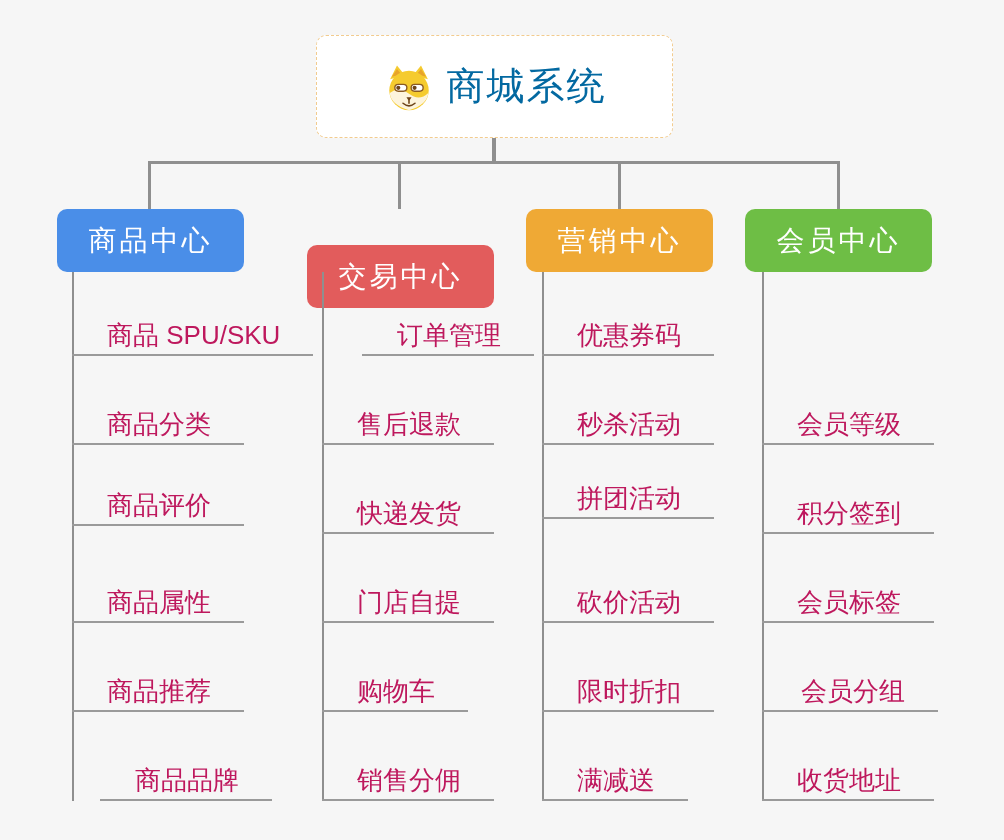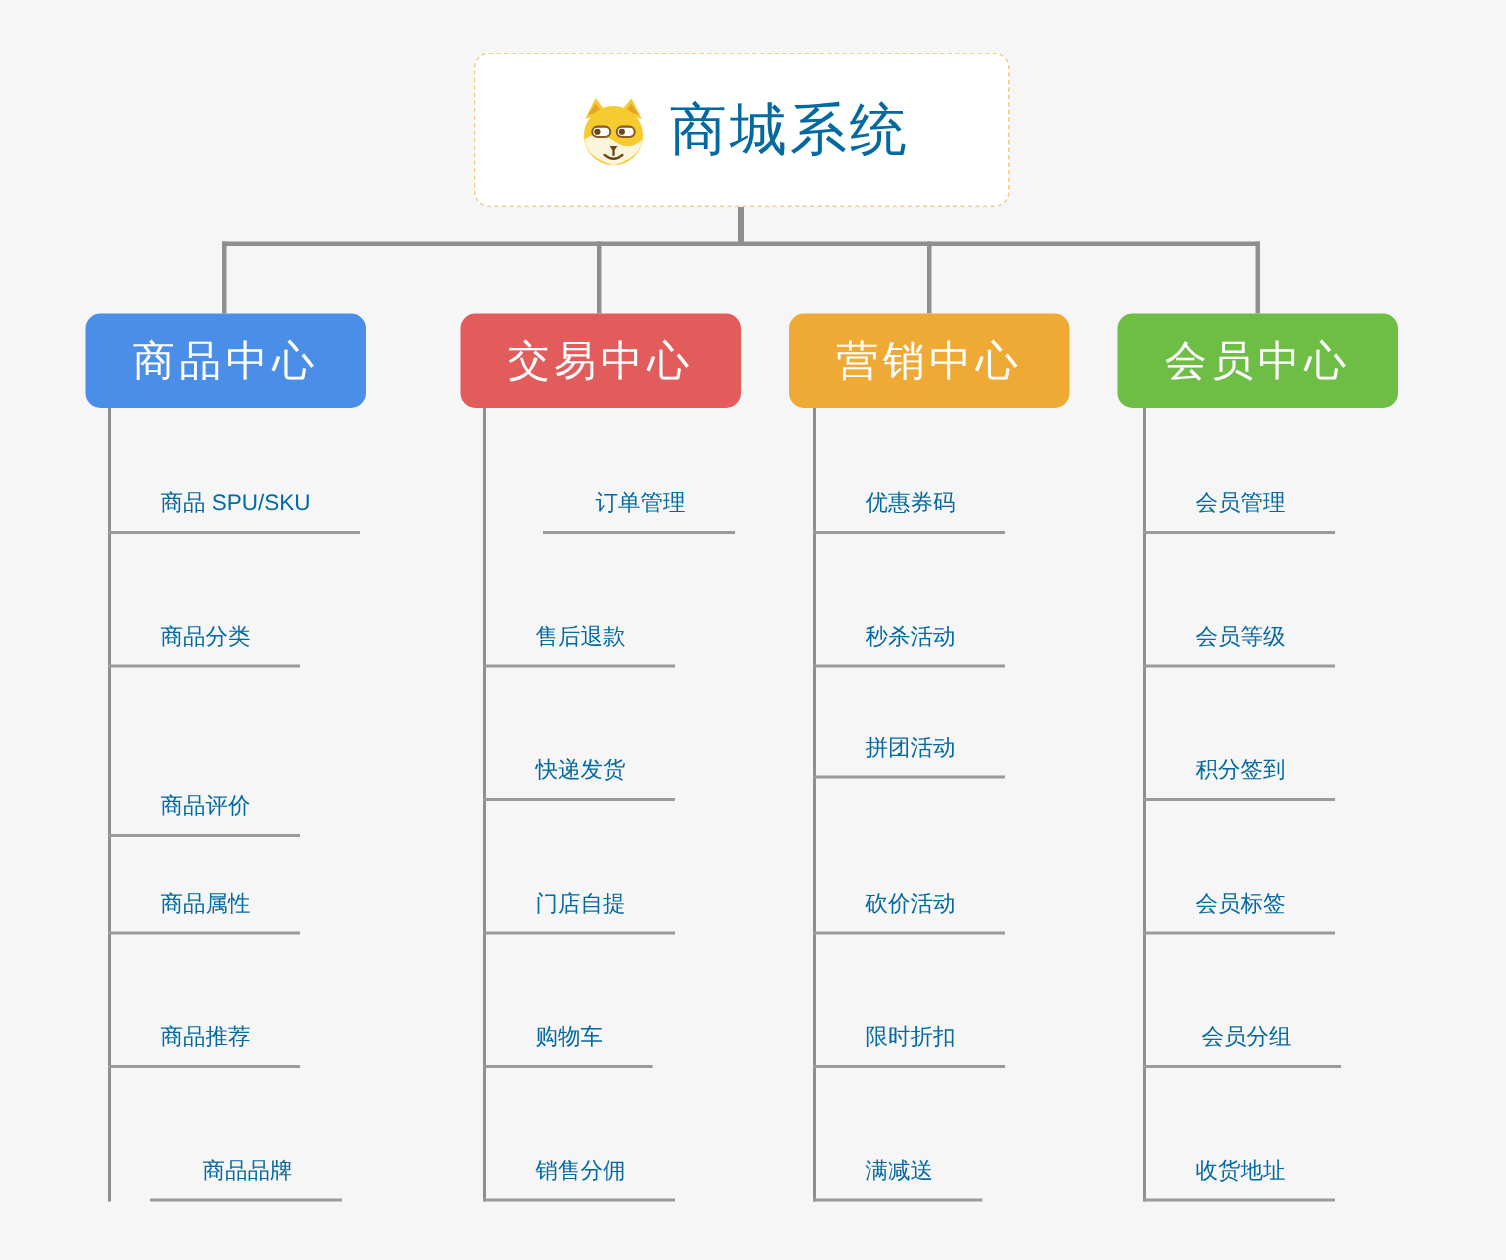--- a/index.html
+++ b/index.html
@@ -50,23 +50,23 @@
     position:absolute;top:272px;width:2px;height:529px;
     background:#8f8f8f;
   }
 
   
   .item{
     position:absolute;
     box-sizing:border-box;
     padding:0 33px 4px 35px;
     border-bottom:2px solid #9a9a9a;
-    font-size:15px;
+    font-size:26px;
     line-height:29px;
-    color:#0369a1;
+    color:#be185d;
     white-space:nowrap;
     cursor:pointer;
   }
 </style>
 </head>
 <body>
 
 <div class="canvas">
 
   <div class="root">
@@ -95,26 +95,26 @@
   <div class="line" style="left:398px;top:161px;width:3px;height:48px;"></div>
   <div class="line" style="left:618px;top:161px;width:3px;height:48px;"></div>
   <div class="line" style="left:837px;top:161px;width:3px;height:48px;"></div>
 
   <div class="branch-box" style="left: 57px; background-color: rgb(74, 142, 232);">
     <span class="branch-label">商品中心</span>
   </div>
   <div class="trunk" style="left:72px;"></div>
   <div class="item" style="left:72px;top:321px;">商品 SPU/SKU</div>
   <div class="item" style="left:72px;top:410px;">商品分类</div>
-  <div class="item" style="left:72px;top:523px;">商品评价</div>
+  <div class="item" style="left:72px;top:491px;">商品评价</div>
   <div class="item" style="left:72px;top:588px;">商品属性</div>
   <div class="item" style="left:72px;top:677px;">商品推荐</div>
   <div class="item" style="left:72px;top:766px;margin-left:28px;">商品品牌</div>
 
-  <div class="branch-box" style="left: 307px; background-color: rgb(226, 92, 92);">
+  <div class="branch-box" style="left: 307px; background-color: rgb(226, 92, 92); margin-top: 36px;">
     <span class="branch-label">交易中心</span>
   </div>
   <div class="trunk" style="left:322px;"></div>
   <div class="item" style="left:322px;top:321px;margin-left:40px;">订单管理</div>
   <div class="item" style="left:322px;top:410px;">售后退款</div>
   <div class="item" style="left:322px;top:499px;">快递发货</div>
   <div class="item" style="left:322px;top:588px;">门店自提</div>
   <div class="item" style="left:322px;top:677px;">购物车</div>
   <div class="item" style="left:322px;top:766px;">销售分佣</div>
 
@@ -126,20 +126,19 @@
   <div class="item" style="left:542px;top:410px;">秒杀活动</div>
   <div class="item" style="left:542px;top:484px;">拼团活动</div>
   <div class="item" style="left:542px;top:588px;">砍价活动</div>
   <div class="item" style="left:542px;top:677px;">限时折扣</div>
   <div class="item" style="left:542px;top:766px;">满减送</div>
 
   <div class="branch-box" style="left: 745px; background-color: rgb(110, 190, 69);">
     <span class="branch-label">会员中心</span>
   </div>
   <div class="trunk" style="left:762px;"></div>
-  <div class="item" style="left:762px;top:321px;">会员管理</div>
   <div class="item" style="left:762px;top:410px;">会员等级</div>
   <div class="item" style="left:762px;top:499px;">积分签到</div>
   <div class="item" style="left:762px;top:588px;">会员标签</div>
   <div class="item" style="left:762px;top:677px;padding-left:39px;">会员分组</div>
   <div class="item" style="left:762px;top:766px;">收货地址</div>
 
 </div>
 
 </body></html>

